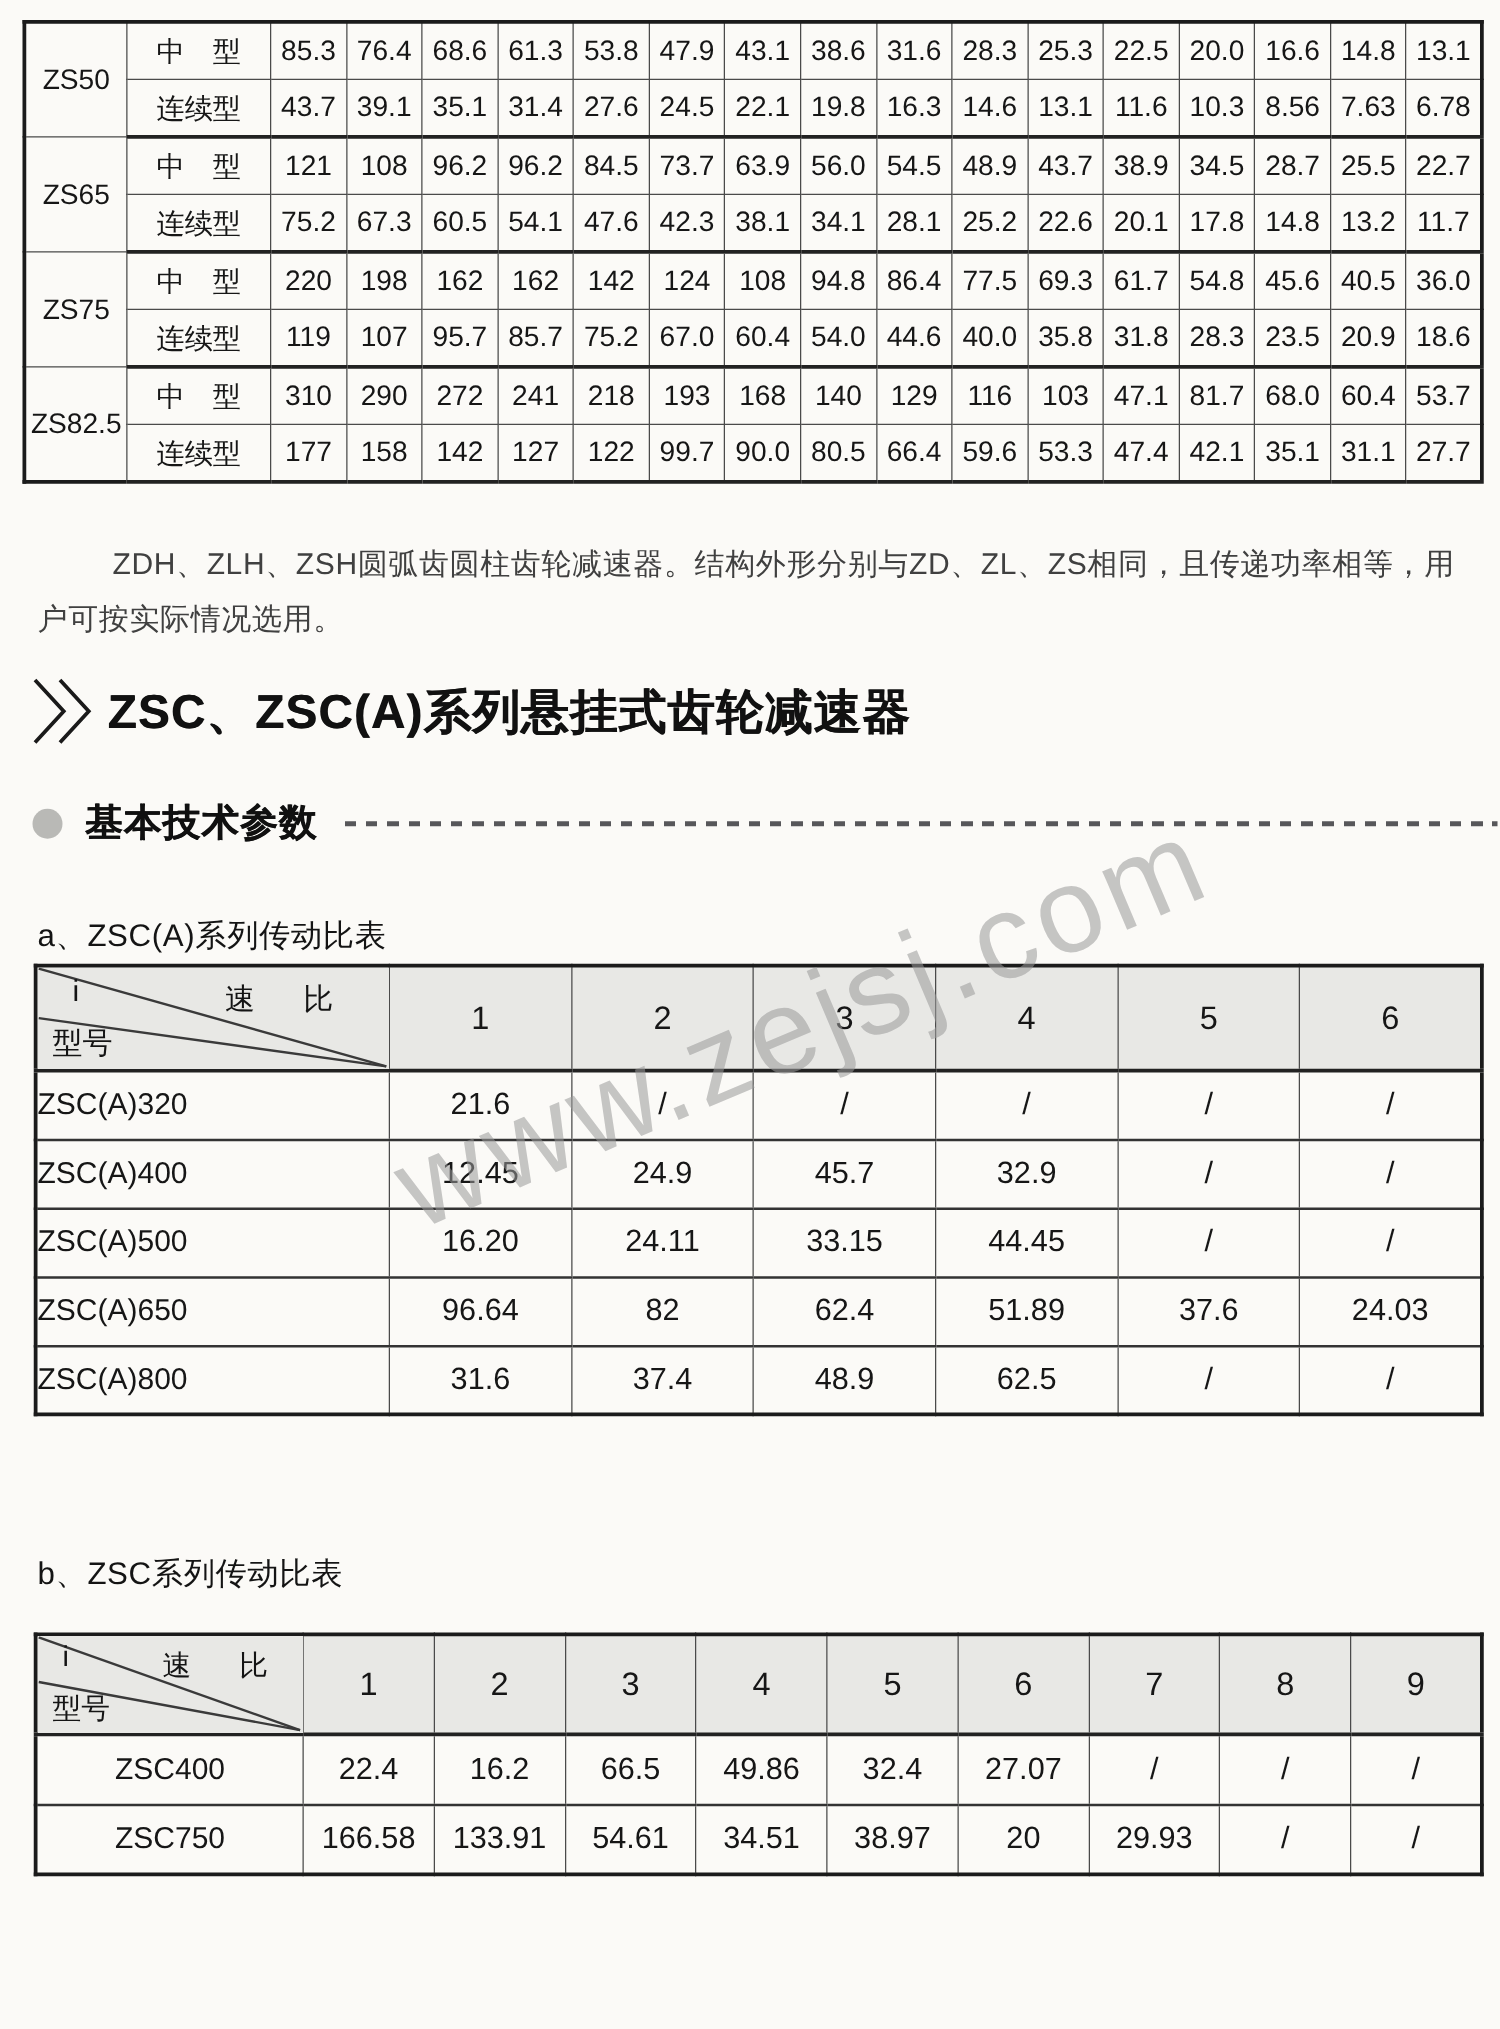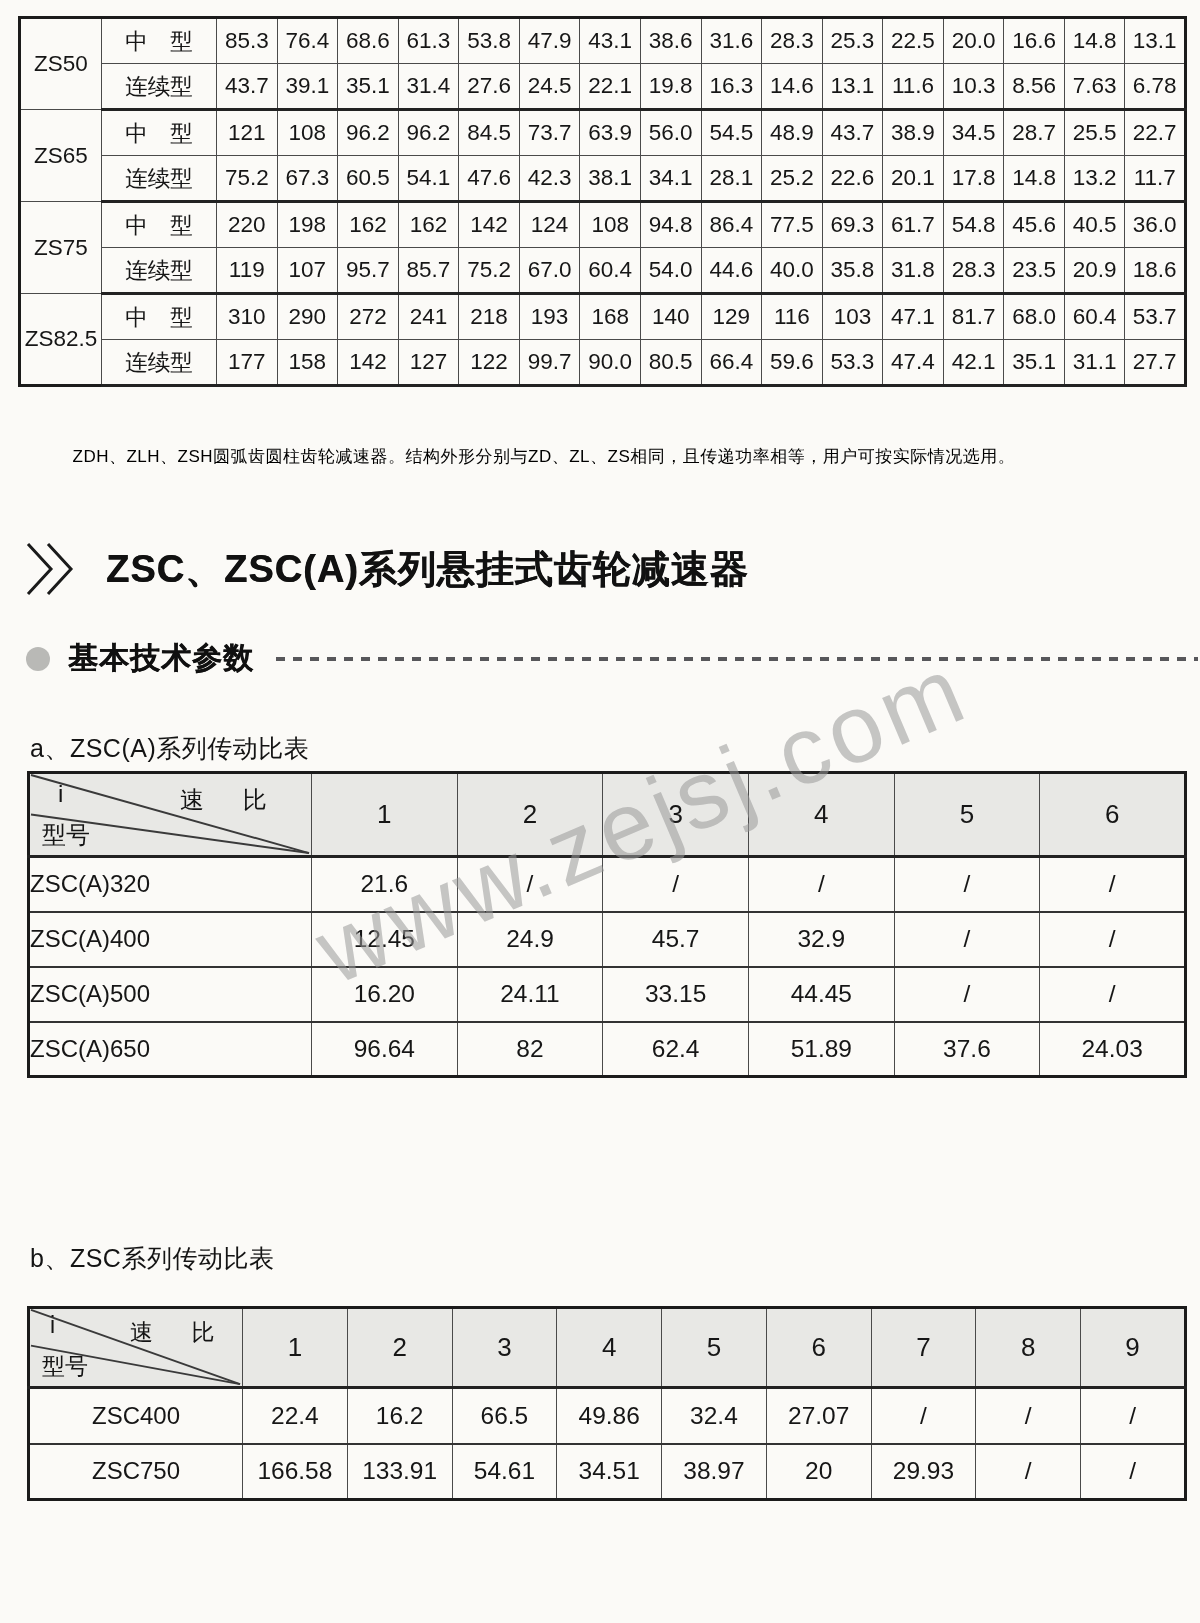--- a/index.html
+++ b/index.html
@@ -19,28 +19,28 @@
     font-size:22.5px;padding:0;white-space:nowrap;
   }
   .ptable tr{height:46px;}
   .pc-model{width:82px;}
   .pc-type{width:115px;}
   .p-model{font-size:22px;}
   .p-type{font-size:24px;}
   tr.p-cont td{border-bottom:3px solid #222;}
   
   .note{
-    position:absolute;left:30px;top:418px;width:1142px;
-    font-size:17px;line-height:44px;text-indent:2.5em;color:#000000;
+    position:absolute;left:30px;top:406px;width:1142px;
+    font-size:24px;line-height:44px;text-indent:2.5em;color:#404040;
     letter-spacing:0.5px;
   }
   
   .main-heading{
     position:absolute;left:24px;top:538px;height:62px;
-    display:flex;align-items:center;gap:32px;
+    display:flex;align-items:center;gap:12px;
   }
   .chevrons{width:50px;height:60px;flex:0 0 auto;}
   .main-heading .txt{
     font-size:38px;font-weight:900;letter-spacing:1px;color:#111;
     text-shadow:0.6px 0 0 #111;
   }
   
   .subsection{
     position:absolute;left:26px;top:638px;width:1172px;
     display:flex;align-items:center;
@@ -364,20 +364,30 @@
         <td class="m-cell">ZSC(A)650</td>
 
       <td class="val">96.64</td>
         <td class="val">82</td>
         <td class="val">62.4</td>
         <td class="val">51.89</td>
         <td class="val">37.6</td>
         <td class="val">24.03</td>
       </tr>
 
+      <tr>
+        <td class="m-cell">ZSC(A)800</td>
+
+      <td class="val">31.6</td>
+        <td class="val">37.4</td>
+        <td class="val">48.9</td>
+        <td class="val">62.5</td>
+        <td class="val">/</td>
+        <td class="val">/</td>
+      </tr>
     </tbody>
 </table>
 
 <div class="tbl-label" id="labelB">b、ZSC系列传动比表</div>
 
 <table class="rtable" id="tableB">
   <colgroup>
       <col class="bc-model">
     </colgroup>
   <tbody>

